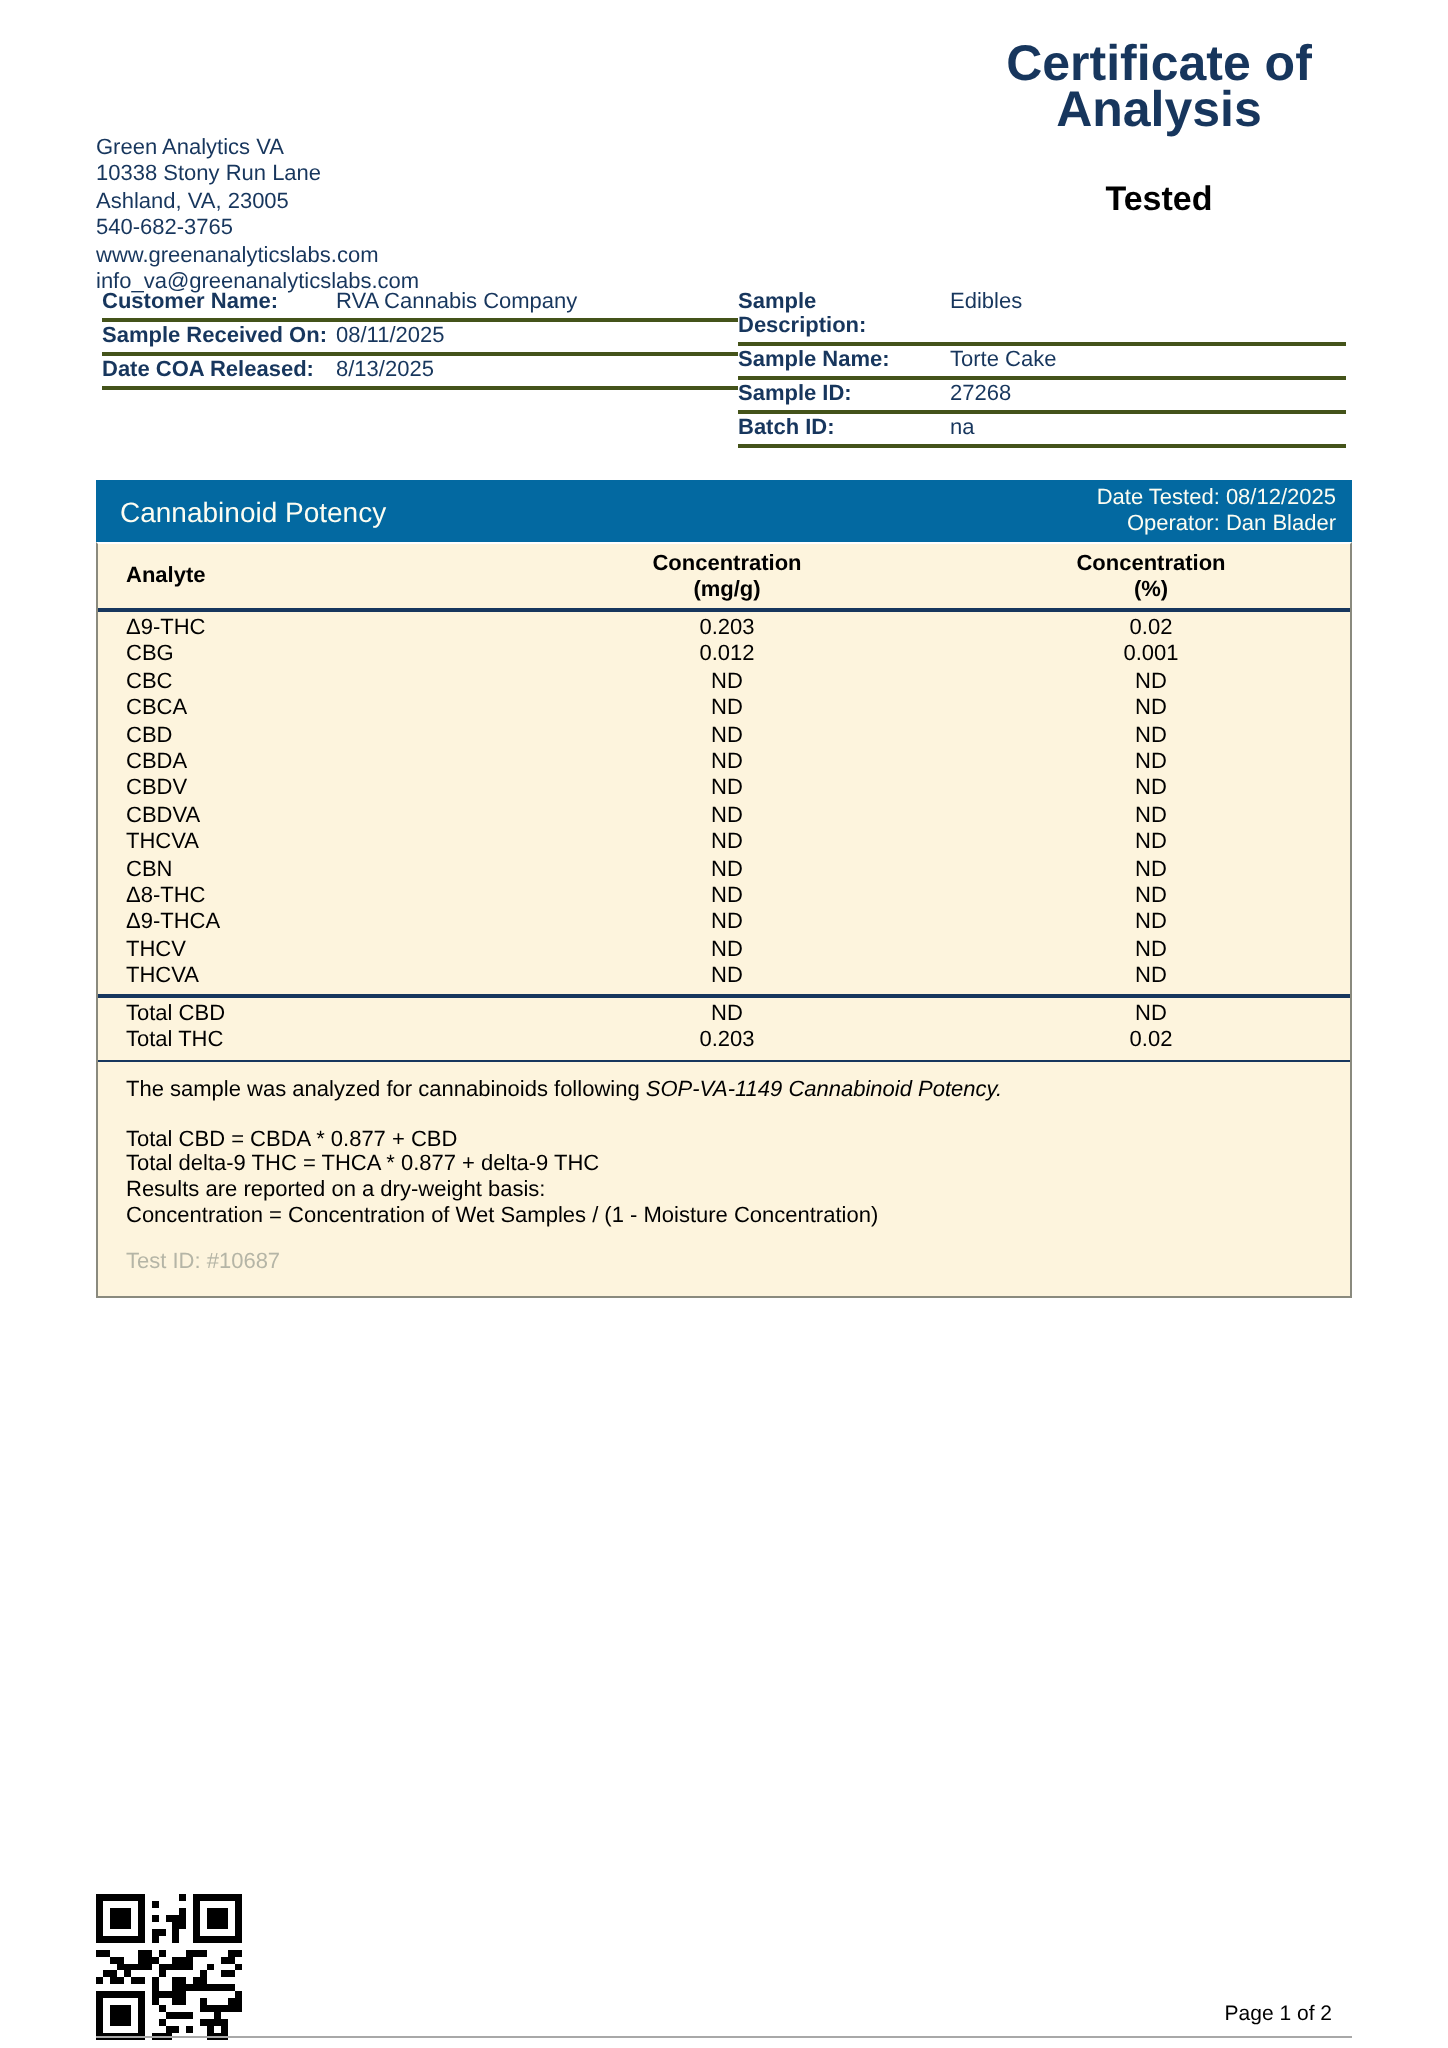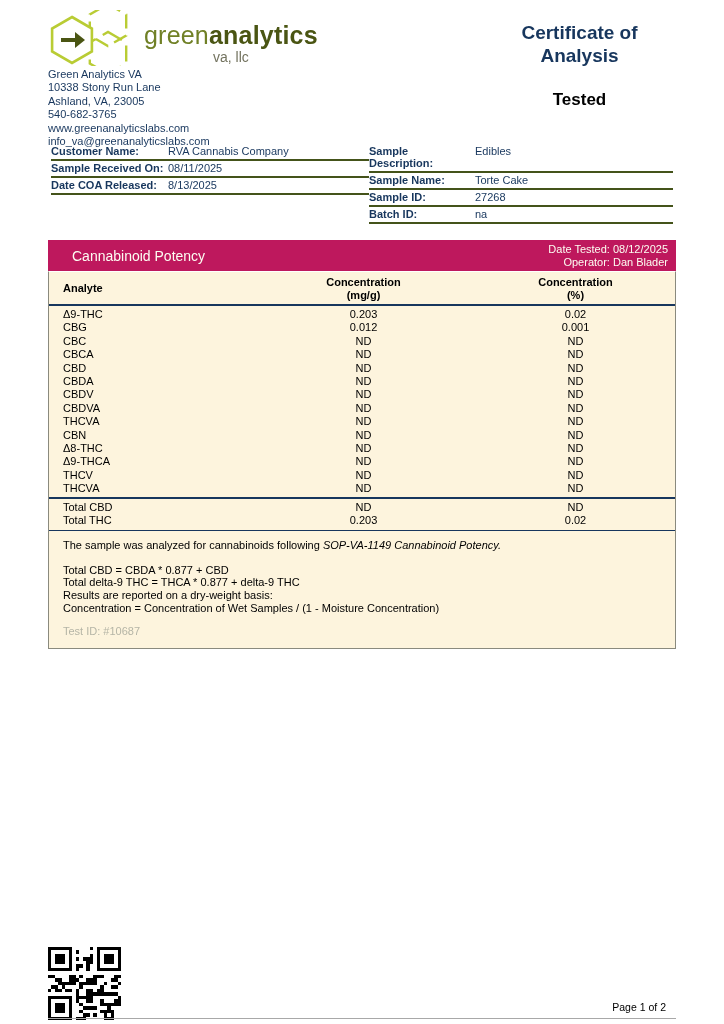--- a/index.html
+++ b/index.html
@@ -20,44 +20,44 @@
   .brand-line { font-size:25px; letter-spacing:0.2px; line-height:26px; }
   .brand-green { color:#708026; font-weight:400; }
   .brand-analytics { color:#4a5513; font-weight:700; }
   .brand-sub { font-size:14px; color:#73735f; text-align:center; margin-top:1px; }
 
   .lab-address { position:absolute; left:48px; top:68px; font-size:11px; line-height:13.4px; color:#17365d; }
 
   .doc-title {
     position:absolute; top:21px; right:52px; width:185px;
     text-align:center; color:#17365d; font-weight:700;
-    font-size:19px; line-height:23px;
+    font-size:25px; line-height:23px;
   }
   .doc-status {
     position:absolute; top:90px; right:52px; width:185px;
     text-align:center; color:#000; font-weight:700; font-size:17px;
   }
 
   
   .info-tables { position:absolute; left:48px; top:144px; width:628px; display:flex; justify-content:center; }
   .info-table { display:flex; flex-direction:column; }
   .info-table.left  { width:318px; }
   .info-table.right { width:304px; }
   .info-row { display:flex; border-bottom:2px solid #44531a; padding:1px 0 2px 0; min-height:14px; }
   .info-label { font-weight:700; color:#17365d; font-size:11px; }
   .info-table.left  .info-label { width:117px; }
   .info-table.right .info-label { width:106px; }
   .info-value { color:#17365d; font-size:11px; }
 
   
   .potency { position:absolute; left:48px; top:240px; width:628px; }
   .potency-bar {
-    background:#be185d; color:#fdfdf2; height:31px;
+    background:#0369a1; color:#fdfdf2; height:31px;
     display:flex; justify-content:space-between; align-items:center;
-    padding:0 8px 0 24px;
+    padding:0 8px 0 12px;
   }
   .potency-bar .sec-title { font-size:14px; }
   .potency-bar .sec-meta { text-align:right; font-size:11px; line-height:13px; }
 
   .potency-table {
     background:#fdf4dd;
     border:1px solid #8a8a7e;
     border-top:1px solid #fff;
   }
   .pt-grid { display:grid; grid-template-columns:202px 225px 1fr; }
@@ -78,38 +78,20 @@
   
   .qr { position:absolute; left:48px; top:947px; width:73px; height:73px; }
   .page-num { position:absolute; right:58px; top:1001px; font-size:10.5px; color:#000; }
   .footer-rule { position:absolute; left:48px; right:48px; top:1018px; border-top:1px solid #a8a8a8; }
 </style>
 </head>
 <body>
 
 <div class="page">
 
-  <div class="logo-wrap">
-    <svg class="logo-hex" viewBox="0 0 96 56" fill="none">
-
-      <polygon points="62,-6 80.2,4.5 80.2,25.5 62,36 43.8,25.5 43.8,4.5" stroke="#b9cc34" stroke-width="2.4" fill="none" stroke-dasharray="14 7"></polygon>
-      <polygon points="62,22 80.2,32.5 80.2,53.5 62,64 43.8,53.5 43.8,32.5" stroke="#b9cc34" stroke-width="2.4" fill="none" stroke-dasharray="16 8"></polygon>
-
-      <polygon points="26,7 45.9,18.5 45.9,41.5 26,53 6.1,41.5 6.1,18.5" stroke="#b9cc34" stroke-width="2.6" fill="#ffffff"></polygon>
-
-      <line x1="15" y1="30" x2="31" y2="30" stroke="#4a5513" stroke-width="4"></line>
-      <polygon points="29,22 39,30 29,38" fill="#4a5513"></polygon>
-    </svg>
-    <div class="brand-block">
-      <div class="brand-line">
-        <span class="brand-green">green</span><span class="brand-analytics">analytics</span>
-      </div>
-      <div class="brand-sub">va, llc</div>
-    </div>
-  </div>
 
   <div class="lab-address">
 
   <div>Green Analytics VA</div>
       <div>10338 Stony Run Lane</div>
       <div>Ashland, VA, 23005</div>
       <div>540-682-3765</div>
       <div>www.greenanalyticslabs.com</div>
       <div>info_va@greenanalyticslabs.com</div>
     </div>

